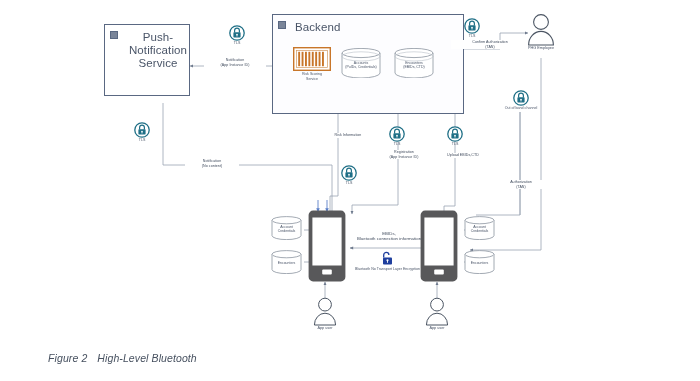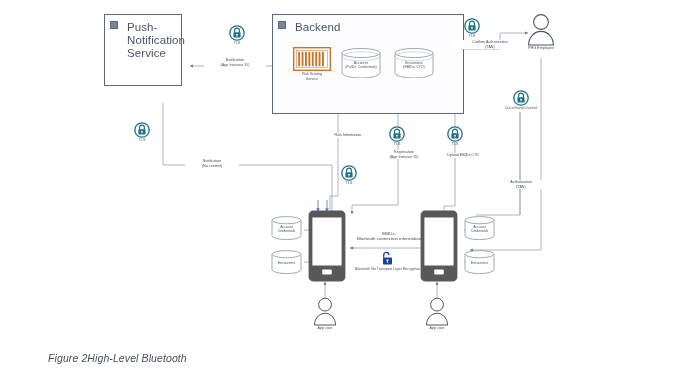--- a/index.html
+++ b/index.html
@@ -137,21 +137,21 @@
   #figure-caption {
     position: absolute;
     left: 48px;
     top: 352px;
     font-size: 10.5px;
     font-style: italic;
     color: #46505f;
     white-space: pre;
     letter-spacing: .1px;
   }
-  #figure-caption .num { }
+  #figure-caption .num { margin-right: 10px; }
 </style>
 </head>
 <body>
 
 <div id="page">
 
   <svg id="diagram-svg" viewBox="0 0 700 381" xmlns="http://www.w3.org/2000/svg">
     <defs>
       <marker id="arrow" markerWidth="5" markerHeight="5" refX="4.2" refY="2" orient="auto">
         <path d="M0,0 L4.4,2 L0,4 z" fill="#6e7a8d"></path>
@@ -197,21 +197,21 @@
       <path d="M325,298 L325,282" marker-end="url(#arrow)"></path>
       <path d="M437,298 L437,282" marker-end="url(#arrow)"></path>
     </g>
 
     <g stroke="#5b7fc7" stroke-width="0.9" fill="none">
       <path d="M318,200 L318,212" marker-end="url(#arrowblue)"></path>
       <path d="M327,200 L327,212" marker-end="url(#arrowblue)"></path>
     </g>
   </svg>
 
-  <div class="container-box" style="left:104px; top:14px; width:78px; height:72px;">
+  <div class="container-box" style="left:104px; top:24px; width:86px; height:72px;text-align:center;">
     <span class="container-handle"></span>
     <span class="container-title">Push-Notification
 Service</span>
   </div>
 
   <div class="container-box tint" style="left:272px; top:14px; width:192px; height:100px;">
     <span class="container-handle"></span>
     <span class="container-title">Backend</span>
   </div>
 

